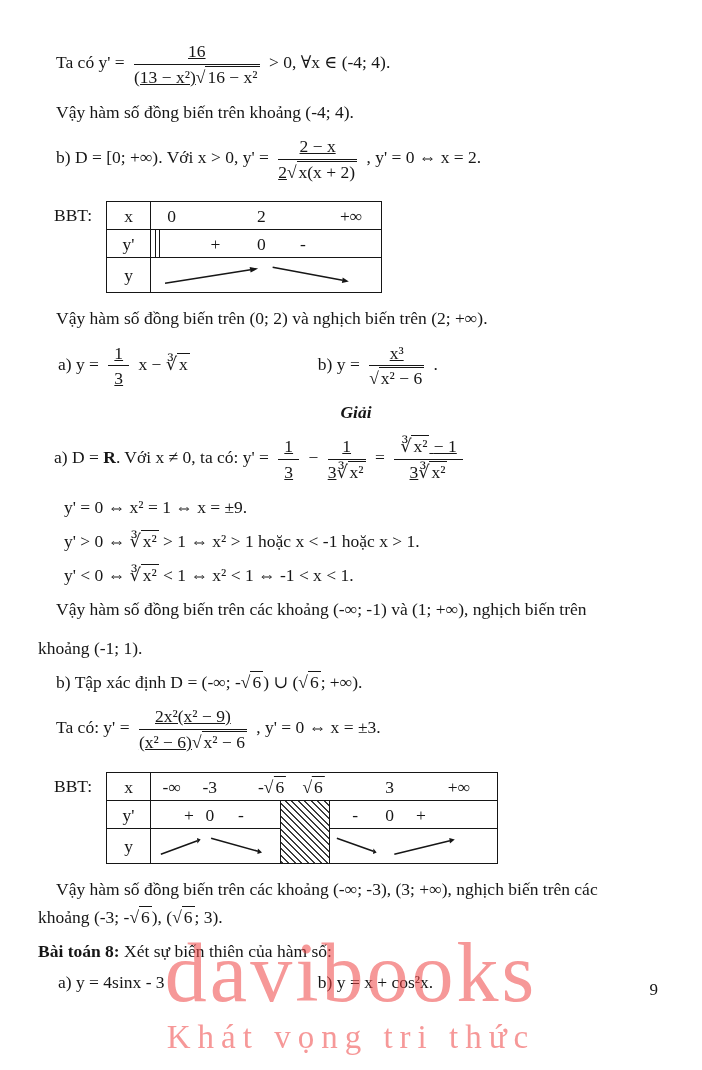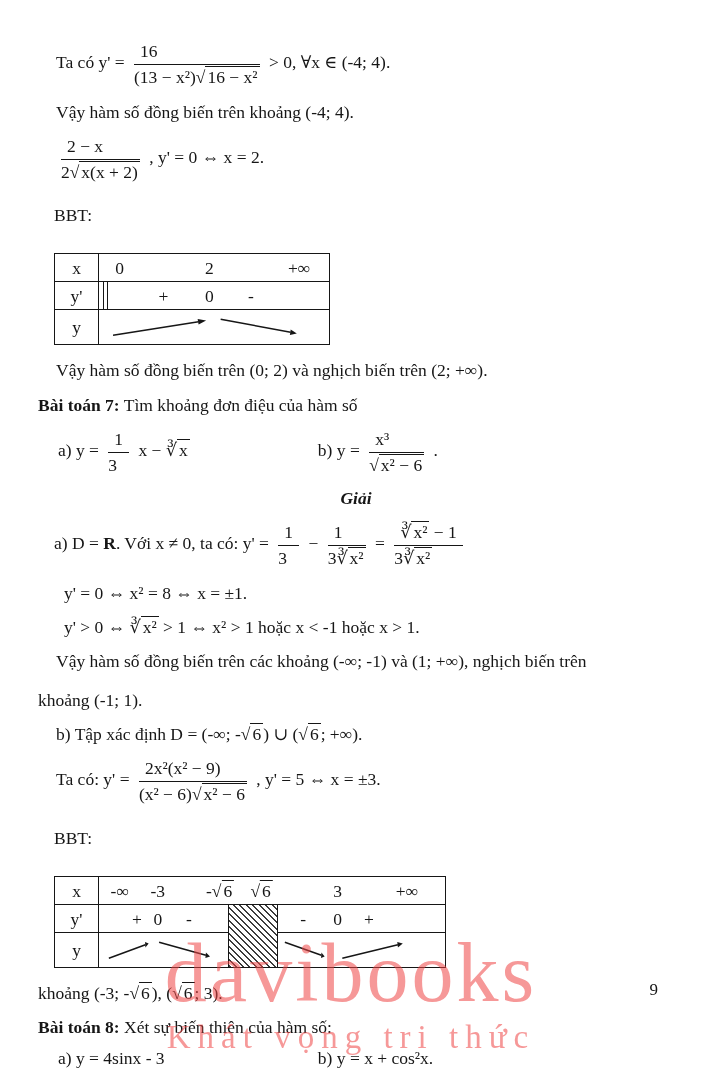--- a/index.html
+++ b/index.html
@@ -9,34 +9,34 @@
     background: #ffffff; color: #161616;
     font-family: "Liberation Serif", "DejaVu Serif", serif;
     font-size: 17.5px;
   }
   .content { position: relative; z-index: 2; padding: 30px 28px 0 38px; }
   .para { margin: 8px 0; line-height: 1.5; }
   .ind { padding-left: 18px; }
   .heading-b { font-weight: bold; }
 
   
-  .frac { display: inline-block; vertical-align: middle; margin: 2px 5px; line-height: 1.3; }
+  .frac { display: inline-block; vertical-align: middle; text-align: center; margin: 2px 5px; line-height: 1.3; text-decoration: underline; }
   .fn { display: block; border-bottom: 1.3px solid #161616; padding: 0 6px 1px; white-space: nowrap; }
   .fd { display: block; padding-top: 1px; white-space: nowrap; }
 
   
   .sq { white-space: nowrap; display: inline-block; }
   .sq::before { content: "\221A"; }
   .cb::before { content: "\221B"; }
   .rc { border-top: 1.3px solid #161616; padding: 0 2px; }
 
   .giai { text-align: center; font-weight: bold; font-style: italic; margin: 10px 0; }
 
   
-  .bbt-wrap { display: flex; align-items: flex-start; margin: 16px 0 12px 16px; flex-direction: column; }
+  .bbt-wrap { display: flex; align-items: flex-start; margin: 16px 0 12px 16px; }
   .bbt-label { width: 52px; padding-top: 4px; flex: 0 0 52px; }
   .vt { border: 1.5px solid #161616; position: relative; display: inline-block; background: #fff; }
   .vrow { display: flex; border-bottom: 1px solid #161616; position: relative; }
   .vt .vrow:last-child { border-bottom: none; }
   .vhead { width: 44px; flex: 0 0 44px; border-right: 1px solid #161616; text-align: center; }
   .vcells { position: relative; flex: 1; }
   .cell { position: absolute; transform: translateX(-50%); white-space: nowrap; }
   .rowx { height: 28px; line-height: 28px; }
   .rowy { height: 34px; line-height: 34px; }
   .dbar { position: absolute; top: 0; bottom: 0; left: 4px; width: 5px;
@@ -66,20 +66,21 @@
 
   <p class="para ind">
     <span>Ta có y' =</span>
     <span class="frac"><span class="fn">16</span><span class="fd"><span>(13 − x²)</span><span class="sq"><span class="rc">16 − x²</span></span></span></span>
     <span>&gt; 0, ∀x ∈ (-4; 4).</span>
   </p>
 
   <p class="para ind"><span>Vậy hàm số đồng biến trên khoảng (-4; 4).</span></p>
 
   <p class="para ind">
+    <span>b) D = [0; +∞). Với x &gt; 0, y' =</span>
     <span class="frac"><span class="fn">2 − x</span><span class="fd"><span>2</span><span class="sq"><span class="rc">x(x + 2)</span></span></span></span>
     <span>, y' = 0 ⇔ x = 2.</span>
   </p>
 
   <div class="bbt-wrap">
     <span class="bbt-label">BBT:</span>
     <div class="vt" style="width:276px">
       <div class="vrow rowx">
         <div class="vhead">x</div>
         <div class="vcells">
@@ -108,21 +109,20 @@
               <line class="al" vector-effect="non-scaling-stroke" x1="2" y1="3.5" x2="86.5" y2="17.7"></line>
               <polygon class="ap" points="94,19 85.6,20.7 86.6,14.7"></polygon>
             </svg>
         </div>
       </div>
     </div>
   </div>
 
   <p class="para ind"><span>Vậy hàm số đồng biến trên (0; 2) và nghịch biến trên (2; +∞).</span></p>
 
-  <p class="para"><b class="heading-b">Bài toán 7:</b><span> Tìm khoảng đơn điệu của hàm số</span></p>
 
   <div class="two-col">
     <div class="col-a">
       <span>a) y =</span>
       <span class="frac"><span class="fn">1</span><span class="fd">3</span></span>
       <span>x −</span>
       <span class="sq cb"><span class="rc">x</span></span>
     </div>
     <div class="col-b">
       <span>b) y =</span>
@@ -136,40 +136,45 @@
   <p class="para" style="padding-left:16px">
     <span>a) D =</span>
     <b>R</b><span>. Với x ≠ 0, ta có: y' =</span>
     <span class="frac"><span class="fn">1</span><span class="fd">3</span></span>
     <span>−</span>
     <span class="frac"><span class="fn">1</span><span class="fd"><span>3</span><span class="sq cb"><span class="rc">x²</span></span></span></span>
     <span>=</span>
     <span class="frac"><span class="fn"><span class="sq cb"><span class="rc">x²</span></span> <span>− 1</span></span><span class="fd"><span>3</span><span class="sq cb"><span class="rc">x²</span></span></span></span>
   </p>
 
-  <p class="para" style="padding-left:26px"><span>y' = 0 ⇔ x² = 8 ⇔ x = ±1.</span></p>
+  <p class="para" style="padding-left:26px"><span>y' = 0 ⇔ x² = 1 ⇔ x = ±9.</span></p>
 
   <p class="para" style="padding-left:26px">
     <span>y' &gt; 0 ⇔</span>
     <span class="sq cb"><span class="rc">x²</span></span>
     <span>&gt; 1 ⇔ x² &gt; 1 hoặc x &lt; -1 hoặc x &gt; 1.</span>
   </p>
 
+  <p class="para" style="padding-left:26px">
+    <span>y' &lt; 0 ⇔</span>
+    <span class="sq cb"><span class="rc">x²</span></span>
+    <span>&lt; 1 ⇔ x² &lt; 1 ⇔ -1 &lt; x &lt; 1.</span>
+  </p>
 
   <p class="para ind" style="margin-bottom:12px"><span>Vậy hàm số đồng biến trên các khoảng (-∞; -1) và (1; +∞), nghịch biến trên</span></p>
   <p class="para" style="margin-top:10px"><span>khoảng (-1; 1).</span></p>
 
   <p class="para ind">
     <span>b) Tập xác định D = (-∞; -</span><span class="sq"><span class="rc">6</span></span><span>) ∪ (</span><span class="sq"><span class="rc">6</span></span><span>; +∞).</span>
   </p>
 
   <p class="para ind">
     <span>Ta có: y' =</span>
     <span class="frac"><span class="fn">2x²(x² − 9)</span><span class="fd"><span>(x² − 6)</span><span class="sq"><span class="rc">x² − 6</span></span></span></span>
-    <span>, y' = 5 ⇔ x = ±3.</span>
+    <span>, y' = 0 ⇔ x = ±3.</span>
   </p>
 
   <div class="bbt-wrap">
     <span class="bbt-label">BBT:</span>
     <div class="vt" style="width:392px">
       <div class="hatch" style="left:173px;width:50px;top:28px;bottom:0"></div>
       <div class="vrow rowx">
         <div class="vhead">x</div>
         <div class="vcells">
           <span class="cell" style="left:6%">-∞</span>
@@ -208,20 +213,21 @@
             </svg>
           <svg class="arrow" style="left:70%;top:6px;width:19%;height:22px" viewBox="0 0 100 24" preserveAspectRatio="none">
               <line class="al" vector-effect="non-scaling-stroke" x1="2" y1="21" x2="86.5" y2="6.3"></line>
               <polygon class="ap" points="94,5 86.6,9.3 85.6,3.3"></polygon>
             </svg>
         </div>
       </div>
     </div>
   </div>
 
+  <p class="para ind" style="margin-bottom:0"><span>Vậy hàm số đồng biến trên các khoảng (-∞; -3), (3; +∞), nghịch biến trên các</span></p>
   <p class="para" style="margin-top:2px">
     <span>khoảng (-3; -</span><span class="sq"><span class="rc">6</span></span><span>), (</span><span class="sq"><span class="rc">6</span></span><span>; 3).</span>
   </p>
 
   <p class="para"><b class="heading-b">Bài toán 8:</b><span> Xét sự biến thiên của hàm số:</span></p>
 
   <div class="two-col">
     <div class="col-a"><span>a) y = 4sinx - 3</span></div>
     <div class="col-b"><span>b) y = x + cos²x.</span></div>
   </div>

